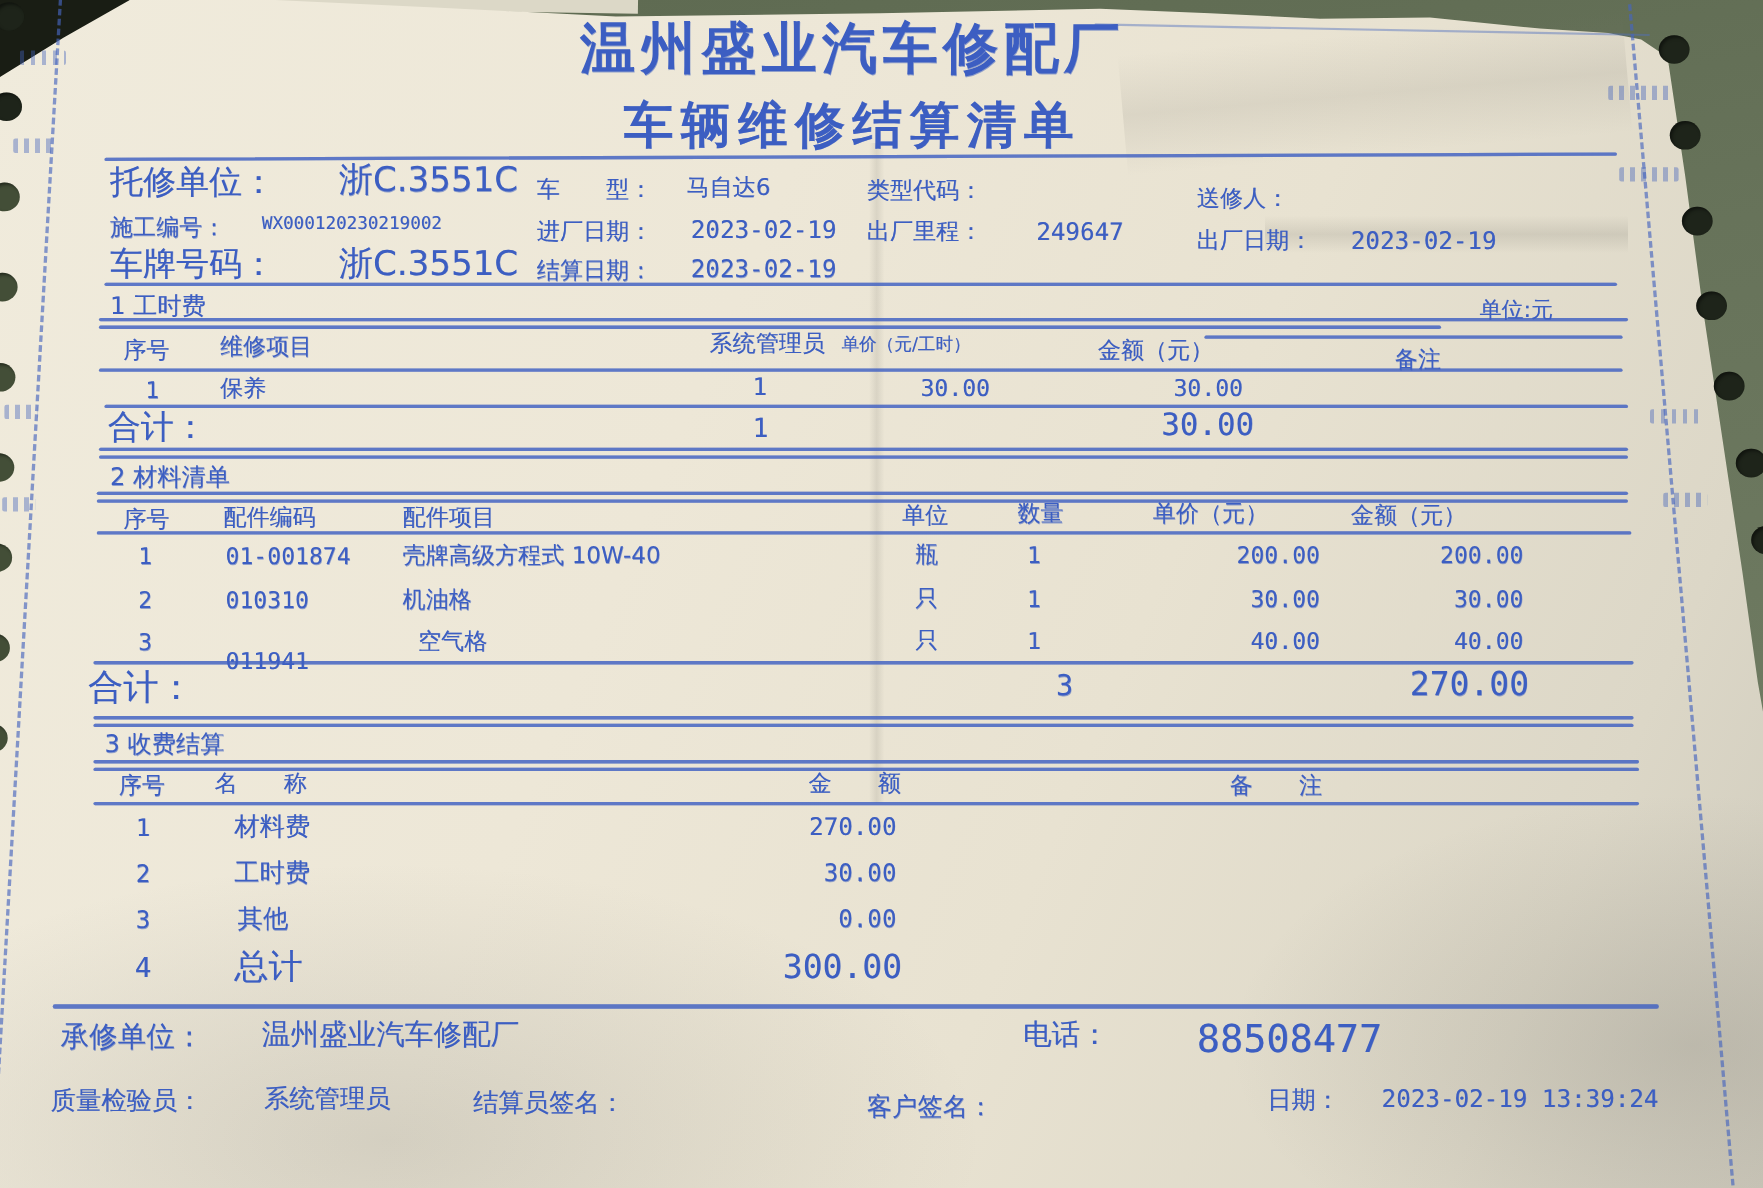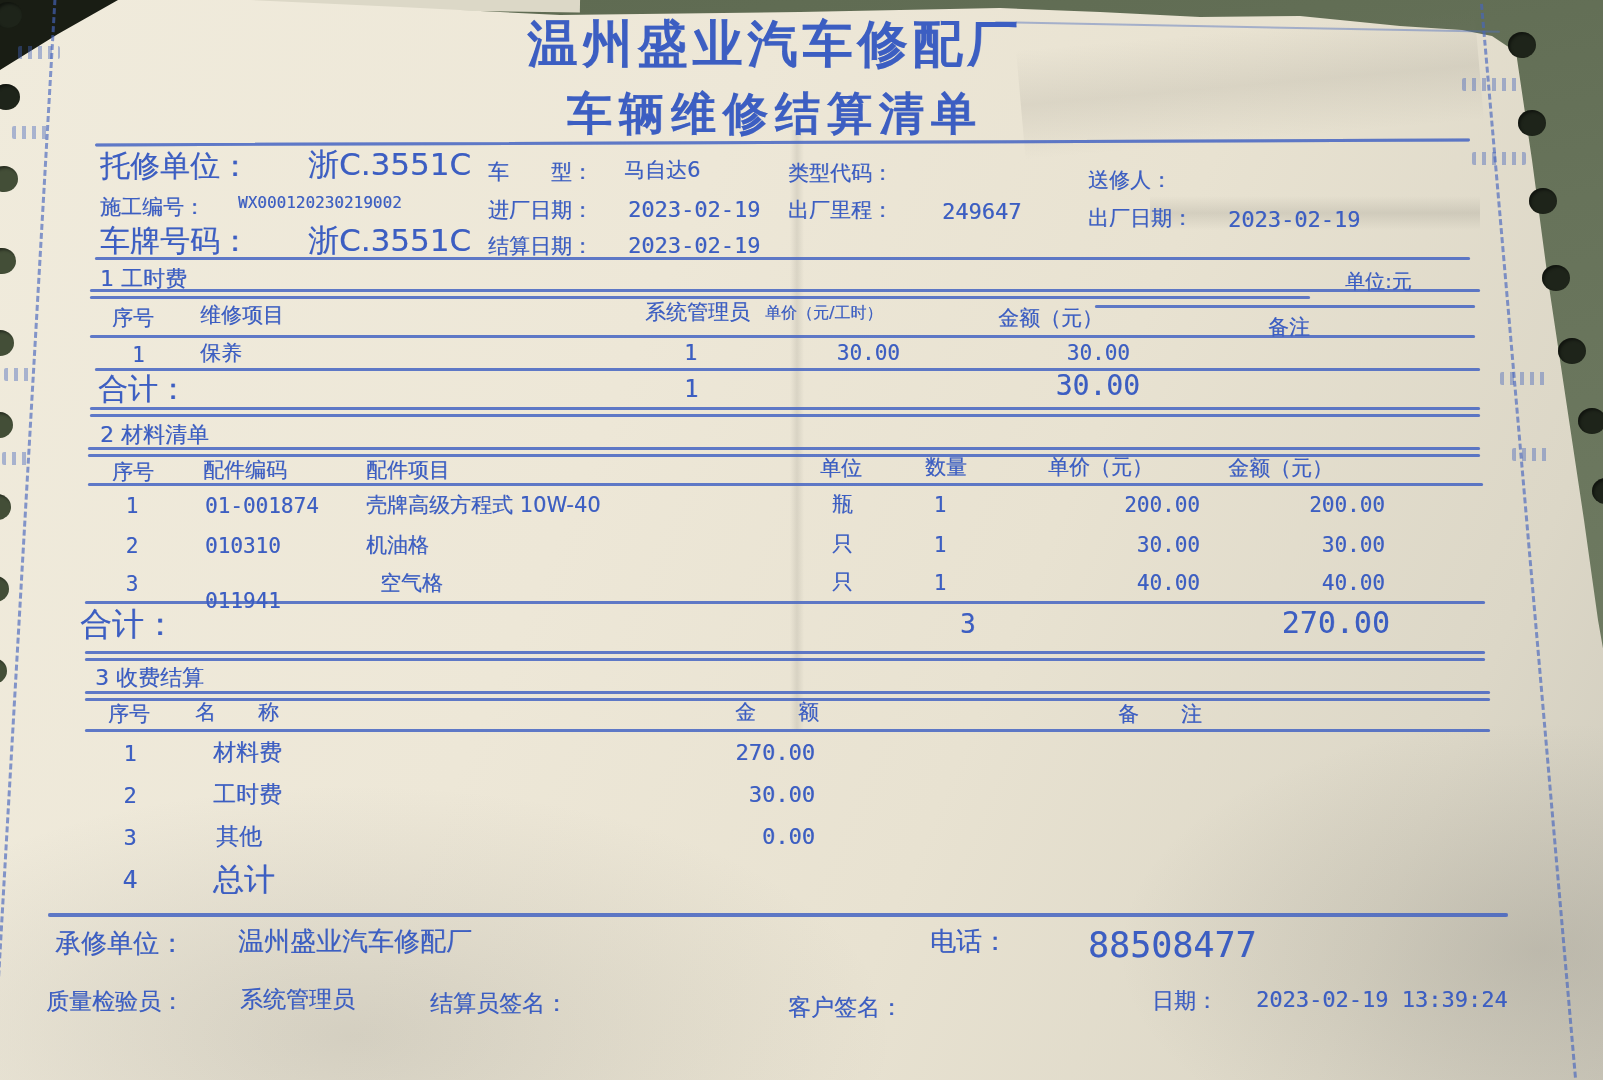--- a/index.html
+++ b/index.html
@@ -204,20 +204,21 @@
   <div class="abs ink mono center" style="left:105px;top:783px;width:50px;font-size:22px">2</div>
   <div class="abs ink" style="left:213px;top:781px;font-size:23px">工时费</div>
   <div class="abs ink mono right" style="left:610px;top:782px;width:205px;font-size:22px">30.00</div>
 
   <div class="abs ink mono center" style="left:105px;top:825px;width:50px;font-size:22px">3</div>
   <div class="abs ink" style="left:216px;top:823px;font-size:23px">其他</div>
   <div class="abs ink mono right" style="left:610px;top:824px;width:205px;font-size:22px">0.00</div>
 
   <div class="abs ink mono center" style="left:105px;top:866px;width:50px;font-size:25px">4</div>
   <div class="abs ink sb" style="left:213px;top:862px;font-size:31px">总计</div>
+  <div class="abs ink mono right" style="left:600px;top:863px;width:220px;font-size:30px">300.00</div>
 
   <div class="abs r thick" style="left:48px;top:913px;width:1460px"></div>
 
   <div class="abs ink sb" style="left:55px;top:929px;font-size:26px">承修单位：</div>
   <div class="abs ink sb" style="left:238px;top:927px;font-size:26px">温州盛业汽车修配厂</div>
   <div class="abs ink sb" style="left:930px;top:927px;font-size:26px">电话：</div>
   <div class="abs ink mono sb" style="left:1088px;top:925px;font-size:35px">88508477</div>
 
   <div class="abs ink" style="left:46px;top:988px;font-size:23px">质量检验员：</div>
   <div class="abs ink" style="left:240px;top:986px;font-size:23px">系统管理员</div>

